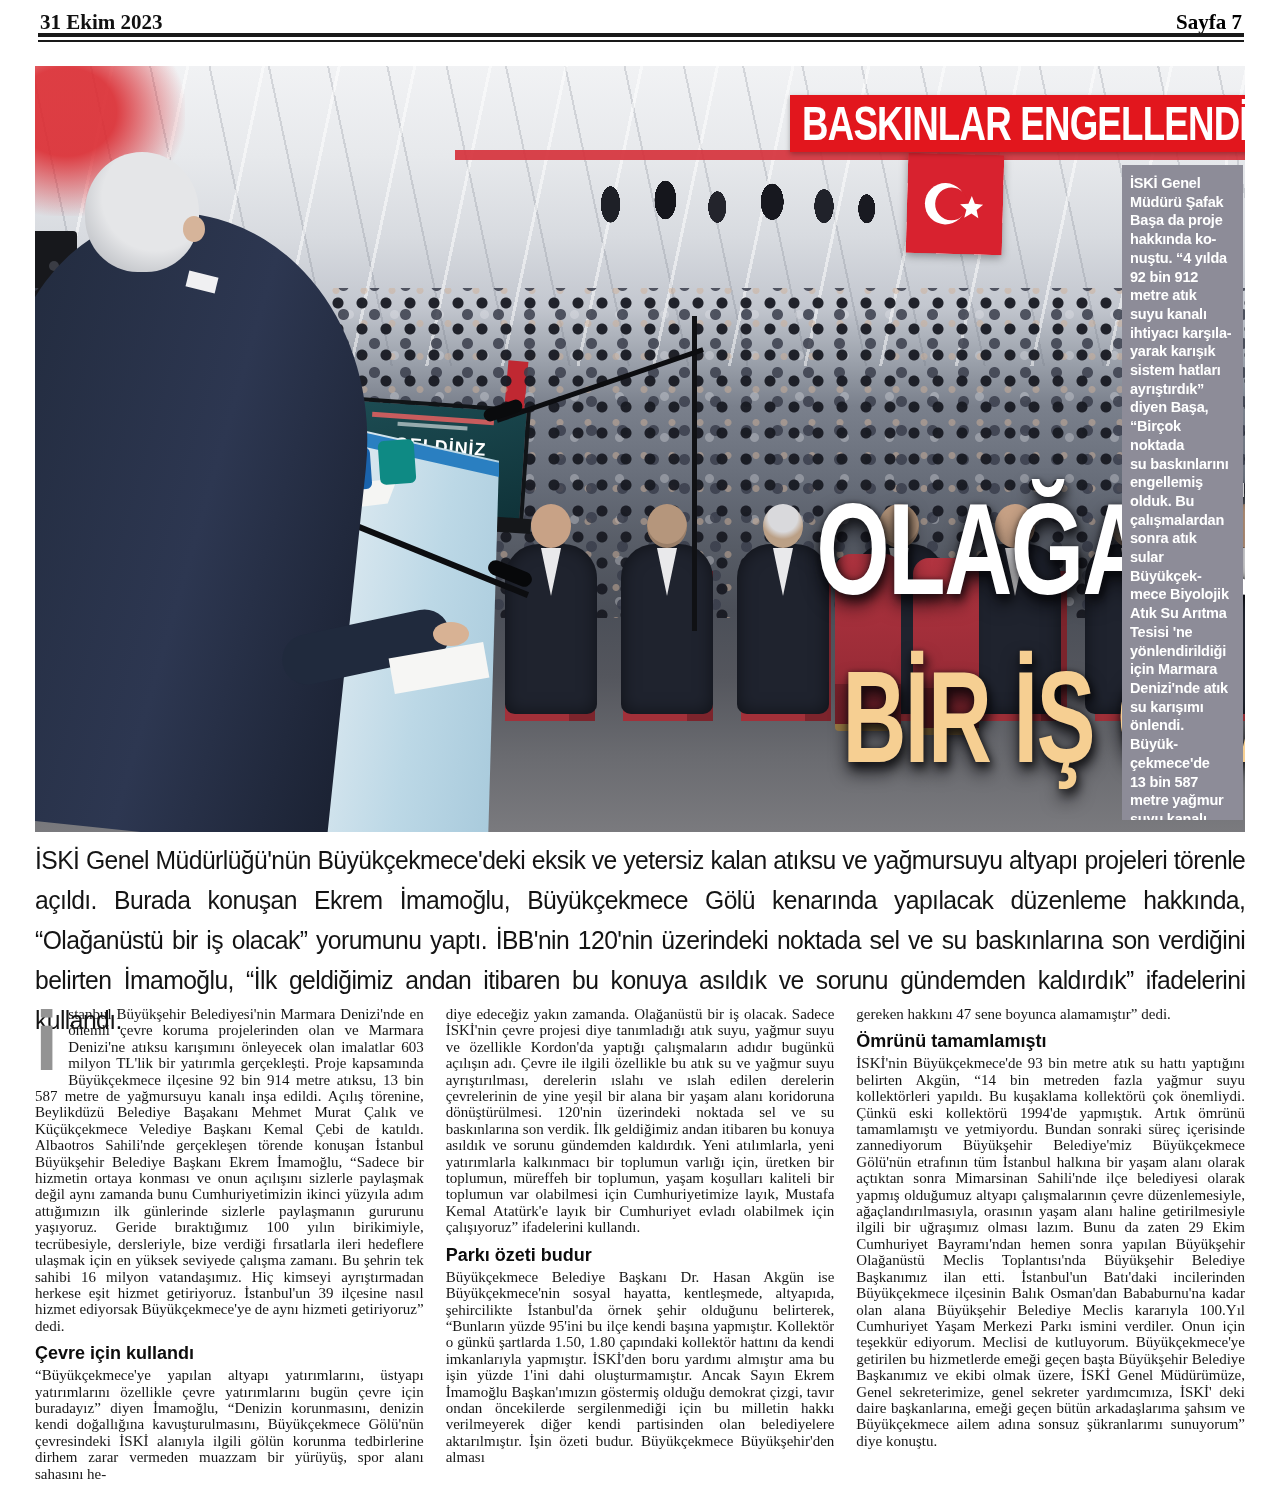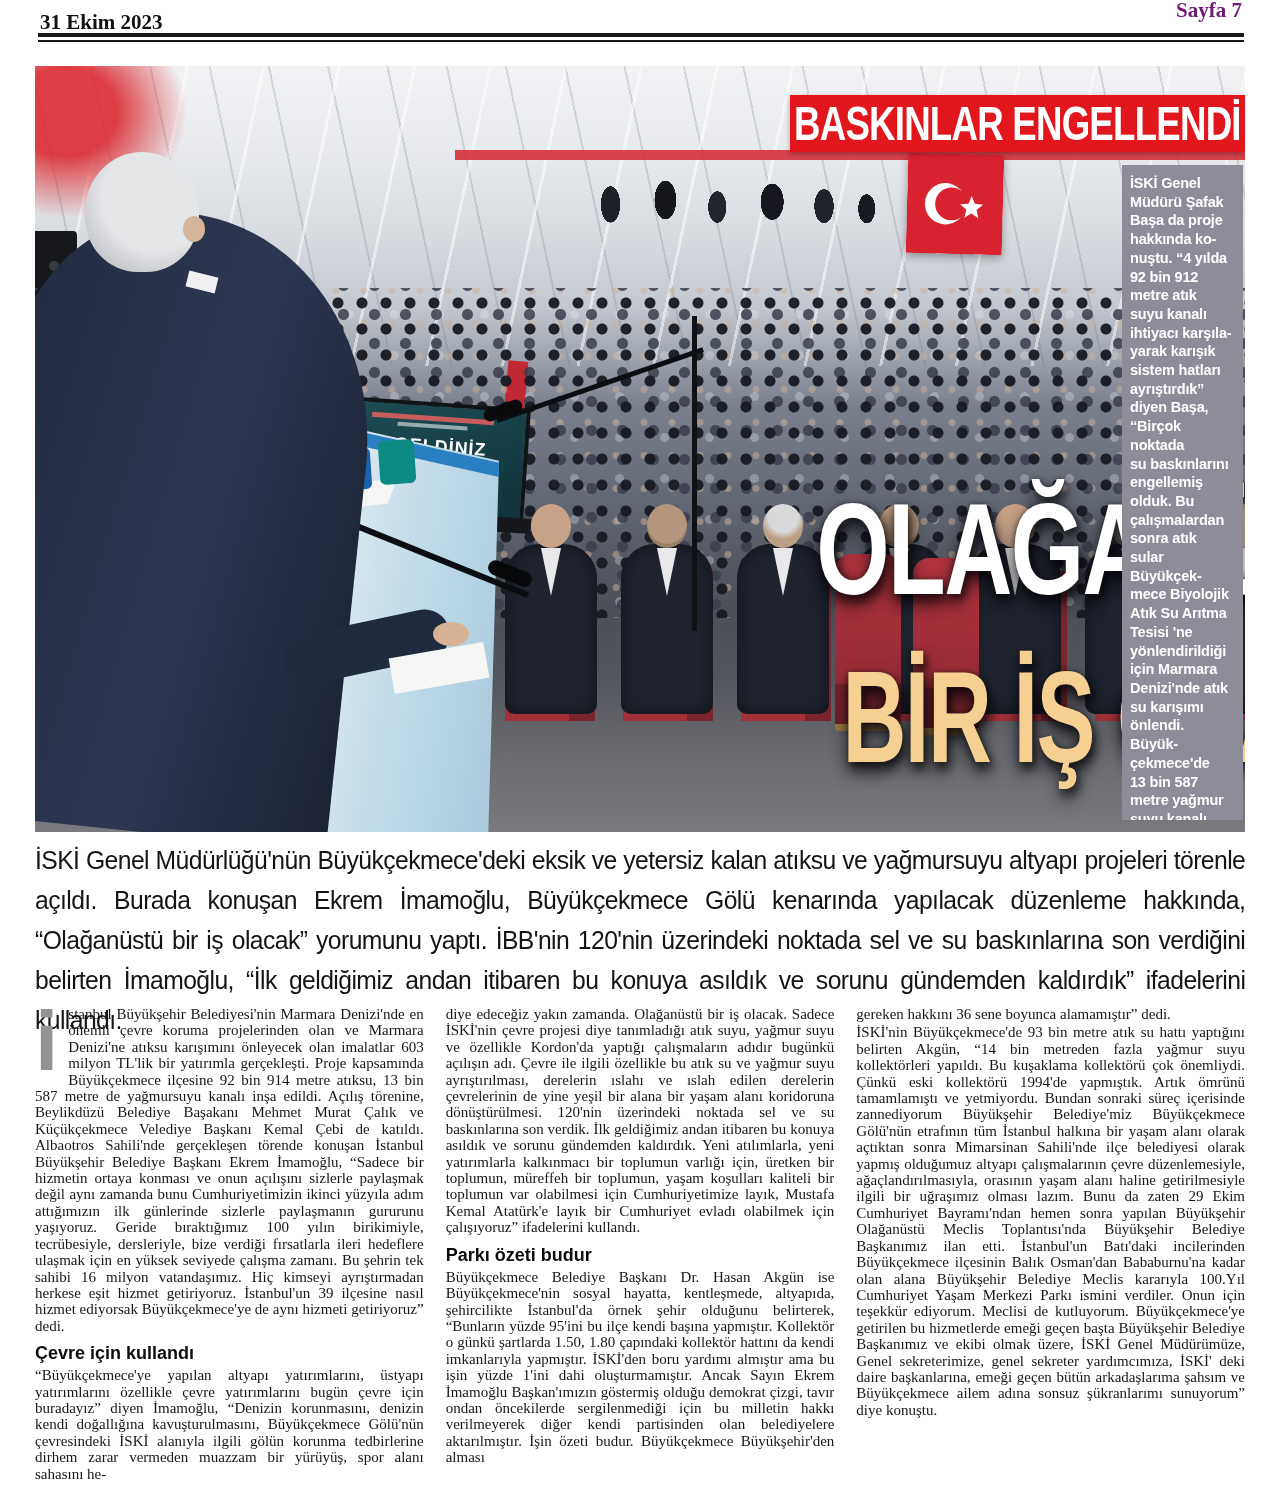--- a/index.html
+++ b/index.html
@@ -1,21 +1,21 @@
 <!DOCTYPE html>
 <html lang="tr"><head>
 <meta charset="utf-8">
 <style>
   html,body{margin:0;padding:0;background:#fff;}
   #page{position:relative;width:1280px;height:1502px;background:#fff;overflow:hidden;
         font-family:"Liberation Serif",serif;color:#1b1b1b;}
 
   
   .hdr-date{position:absolute;left:40px;top:12px;font:bold 21px/1 "Liberation Serif",serif;color:#111;}
-  .hdr-page{position:absolute;right:38px;top:0;font:bold 21px/1 "Liberation Serif",serif;color:#701a75;}
+  .hdr-page{position:absolute;right:38px;top:12px;font:bold 21px/1 "Liberation Serif",serif;color:#000000;}
   .rule-a{position:absolute;left:38px;right:36px;top:33px;height:4px;background:#191919;}
   .rule-b{position:absolute;left:38px;right:36px;top:40px;height:2px;background:#191919;}
   .masthead{position:absolute;left:50%;top:3px;transform:translateX(-50%);width:238px;background:#fff;
             text-align:center;z-index:5;padding:0 6px 2px;}
   .masthead .urlbar{background:#141414;color:#e9e9e9;font:bold 7px/12px "Liberation Sans",sans-serif;
             letter-spacing:2px;height:12px;overflow:hidden;}
   .masthead .logotype{font:900 38px/40px "Liberation Serif",serif;color:#c4161c;letter-spacing:-1px;
             text-shadow:1px 1px 0 #6f0c0f,2px 2px 1px rgba(0,0,0,.35);}
 
   
@@ -99,21 +99,21 @@
     border-radius:45% 55% 0 0 / 30% 38% 0 0;}
   .spk-head{left:50px;top:86px;width:114px;height:120px;border-radius:50% 50% 46% 46%;
     background:radial-gradient(circle at 62% 38%,#e5e6e8 0 52%,#caccd0 74%,#aeb0b5 100%);}
   .spk-ear{left:148px;top:150px;width:22px;height:26px;border-radius:50%;background:#d6b49a;}
   .spk-collar{left:152px;top:208px;width:30px;height:16px;background:#f0f0f2;transform:rotate(14deg);}
   .spk-arm{left:246px;top:556px;width:170px;height:50px;background:#202a3d;border-radius:26px;transform:rotate(-12deg);}
   .spk-hand{left:398px;top:556px;width:36px;height:24px;background:#d8b294;border-radius:50%;}
   .spk-paper{left:356px;top:584px;width:96px;height:36px;background:#f6f6f4;transform:rotate(-10deg);}
 
   .kicker{left:755px;top:29px;width:455px;height:57px;background:#e2161d;display:flex;align-items:center;
-    justify-content:center;overflow:hidden;box-shadow:0 2px 5px rgba(0,0,0,.3);}
+    justify-content:center;overflow:hidden;box-shadow:0 2px 5px rgba(0,0,0,.3);padding-left:8px;}
   .kicker span{display:inline-block;white-space:nowrap;color:#fff;
     font:900 47px/1 "Liberation Sans",sans-serif;transform:scale(.78,1.02);letter-spacing:-1px;}
 
   .headline{left:190px;right:0;text-align:center;font-family:"Liberation Sans",sans-serif;font-weight:900;}
   .headline span{display:inline-block;white-space:nowrap;font-size:118px;line-height:1;letter-spacing:-2px;
     text-shadow:0 0 6px rgba(15,15,20,.5),0 9px 20px rgba(5,5,10,.75),4px 5px 10px rgba(0,0,0,.6);}
   .hl1{top:424px;color:#fff;}
   .hl1 span{transform:scale(.80,1.10);}
   .hl2{top:592px;color:#f6cf92;}
   .hl2 span{transform:scale(.75,1.10);}
@@ -285,18 +285,19 @@
       <p class="body-p"><span class="dropcap">i</span><span>stanbul Büyükşehir Belediyesi'nin Marmara Denizi'nde en önemli çevre koruma projelerinden olan ve Marmara Denizi'ne atıksu karışımını önleyecek olan imalatlar 603 milyon TL'lik bir yatırımla gerçekleşti. Proje kapsamında Büyükçekmece ilçesine 92 bin 914 metre atıksu, 13 bin 587 metre de yağmursuyu kanalı inşa edildi. Açılış törenine, Beylikdüzü Belediye Başakanı Mehmet Murat Çalık ve Küçükçekmece Velediye Başkanı Kemal Çebi de katıldı. Albaotros Sahili'nde gerçekleşen törende konuşan İstanbul Büyükşehir Belediye Başkanı Ekrem İmamoğlu, “Sadece bir hizmetin ortaya konması ve onun açılışını sizlerle paylaşmak değil aynı zamanda bunu Cumhuriyetimizin ikinci yüzyıla adım attığımızın ilk günlerinde sizlerle paylaşmanın gururunu yaşıyoruz. Geride bıraktığımız 100 yılın birikimiyle, tecrübesiyle, dersleriyle, bize verdiği fırsatlarla ileri hedeflere ulaşmak için en yüksek seviyede çalışma zamanı. Bu şehrin tek sahibi 16 milyon vatandaşımız. Hiç kimseyi ayrıştırmadan herkese eşit hizmet getiriyoruz. İstanbul'un 39 ilçesine nasıl hizmet ediyorsak Büyükçekmece'ye de aynı hizmeti getiriyoruz” dedi.</span></p>
       <h3 class="subhead">Çevre için kullandı</h3>
       <p class="body-p">“Büyükçekmece'ye yapılan altyapı yatırımlarını, üstyapı yatırımlarını özellikle çevre yatırımlarını bugün çevre için buradayız” diyen İmamoğlu, “Denizin korunmasını, denizin kendi doğallığına kavuşturulmasını, Büyükçekmece Gölü'nün çevresindeki İSKİ alanıyla ilgili gölün korunma tedbirlerine dirhem zarar vermeden muazzam bir yürüyüş, spor alanı sahasını he-</p>
     </div>
     <div class="col">
       <p class="body-p">diye edeceğiz yakın zamanda. Olağanüstü bir iş olacak. Sadece İSKİ'nin çevre projesi diye tanımladığı atık suyu, yağmur suyu ve özellikle Kordon'da yaptığı çalışmaların adıdır bugünkü açılışın adı. Çevre ile ilgili özellikle bu atık su ve yağmur suyu ayrıştırılması, derelerin ıslahı ve ıslah edilen derelerin çevrelerinin de yine yeşil bir alana bir yaşam alanı koridoruna dönüştürülmesi. 120'nin üzerindeki noktada sel ve su baskınlarına son verdik. İlk geldiğimiz andan itibaren bu konuya asıldık ve sorunu gündemden kaldırdık. Yeni atılımlarla, yeni yatırımlarla kalkınmacı bir toplumun varlığı için, üretken bir toplumun, müreffeh bir toplumun, yaşam koşulları kaliteli bir toplumun var olabilmesi için Cumhuriyetimize layık, Mustafa Kemal Atatürk'e layık bir Cumhuriyet evladı olabilmek için çalışıyoruz” ifadelerini kullandı.</p>
       <h3 class="subhead">Parkı özeti budur</h3>
       <p class="body-p">Büyükçekmece Belediye Başkanı Dr. Hasan Akgün ise Büyükçekmece'nin sosyal hayatta, kentleşmede, altyapıda, şehircilikte İstanbul'da örnek şehir olduğunu belirterek, “Bunların yüzde 95'ini bu ilçe kendi başına yapmıştır. Kollektör o günkü şartlarda 1.50, 1.80 çapındaki kollektör hattını da kendi imkanlarıyla yapmıştır. İSKİ'den boru yardımı almıştır ama bu işin yüzde 1'ini dahi oluşturmamıştır. Ancak Sayın Ekrem İmamoğlu Başkan'ımızın göstermiş olduğu demokrat çizgi, tavır ondan öncekilerde sergilenmediği için bu milletin hakkı verilmeyerek diğer kendi partisinden olan belediyelere aktarılmıştır. İşin özeti budur. Büyükçekmece Büyükşehir'den alması</p>
     </div>
     <div class="col">
-      <p class="body-p">gereken hakkını 36 sene boyunca alamamıştır” dedi.</p>
+      <p class="body-p">gereken hakkını 47 sene boyunca alamamıştır” dedi.</p>
+      <h3 class="subhead">Ömrünü tamamlamıştı</h3>
       <p class="body-p">İSKİ'nin Büyükçekmece'de 93 bin metre atık su hattı yaptığını belirten Akgün, “14 bin metreden fazla yağmur suyu kollektörleri yapıldı. Bu kuşaklama kollektörü çok önemliydi. Çünkü eski kollektörü 1994'de yapmıştık. Artık ömrünü tamamlamıştı ve yetmiyordu. Bundan sonraki süreç içerisinde zannediyorum Büyükşehir Belediye'miz Büyükçekmece Gölü'nün etrafının tüm İstanbul halkına bir yaşam alanı olarak açtıktan sonra Mimarsinan Sahili'nde ilçe belediyesi olarak yapmış olduğumuz altyapı çalışmalarının çevre düzenlemesiyle, ağaçlandırılmasıyla, orasının yaşam alanı haline getirilmesiyle ilgili bir uğraşımız olması lazım. Bunu da zaten 29 Ekim Cumhuriyet Bayramı'ndan hemen sonra yapılan Büyükşehir Olağanüstü Meclis Toplantısı'nda Büyükşehir Belediye Başkanımız ilan etti. İstanbul'un Batı'daki incilerinden Büyükçekmece ilçesinin Balık Osman'dan Bababurnu'na kadar olan alana Büyükşehir Belediye Meclis kararıyla 100.Yıl Cumhuriyet Yaşam Merkezi Parkı ismini verdiler. Onun için teşekkür ediyorum. Meclisi de kutluyorum. Büyükçekmece'ye getirilen bu hizmetlerde emeği geçen başta Büyükşehir Belediye Başkanımız ve ekibi olmak üzere, İSKİ Genel Müdürümüze, Genel sekreterimize, genel sekreter yardımcımıza, İSKİ' deki daire başkanlarına, emeği geçen bütün arkadaşlarıma şahsım ve Büyükçekmece ailem adına sonsuz şükranlarımı sunuyorum” diye konuştu.</p>
     </div>
   </div>
 
 </div>
 
 </body></html>

